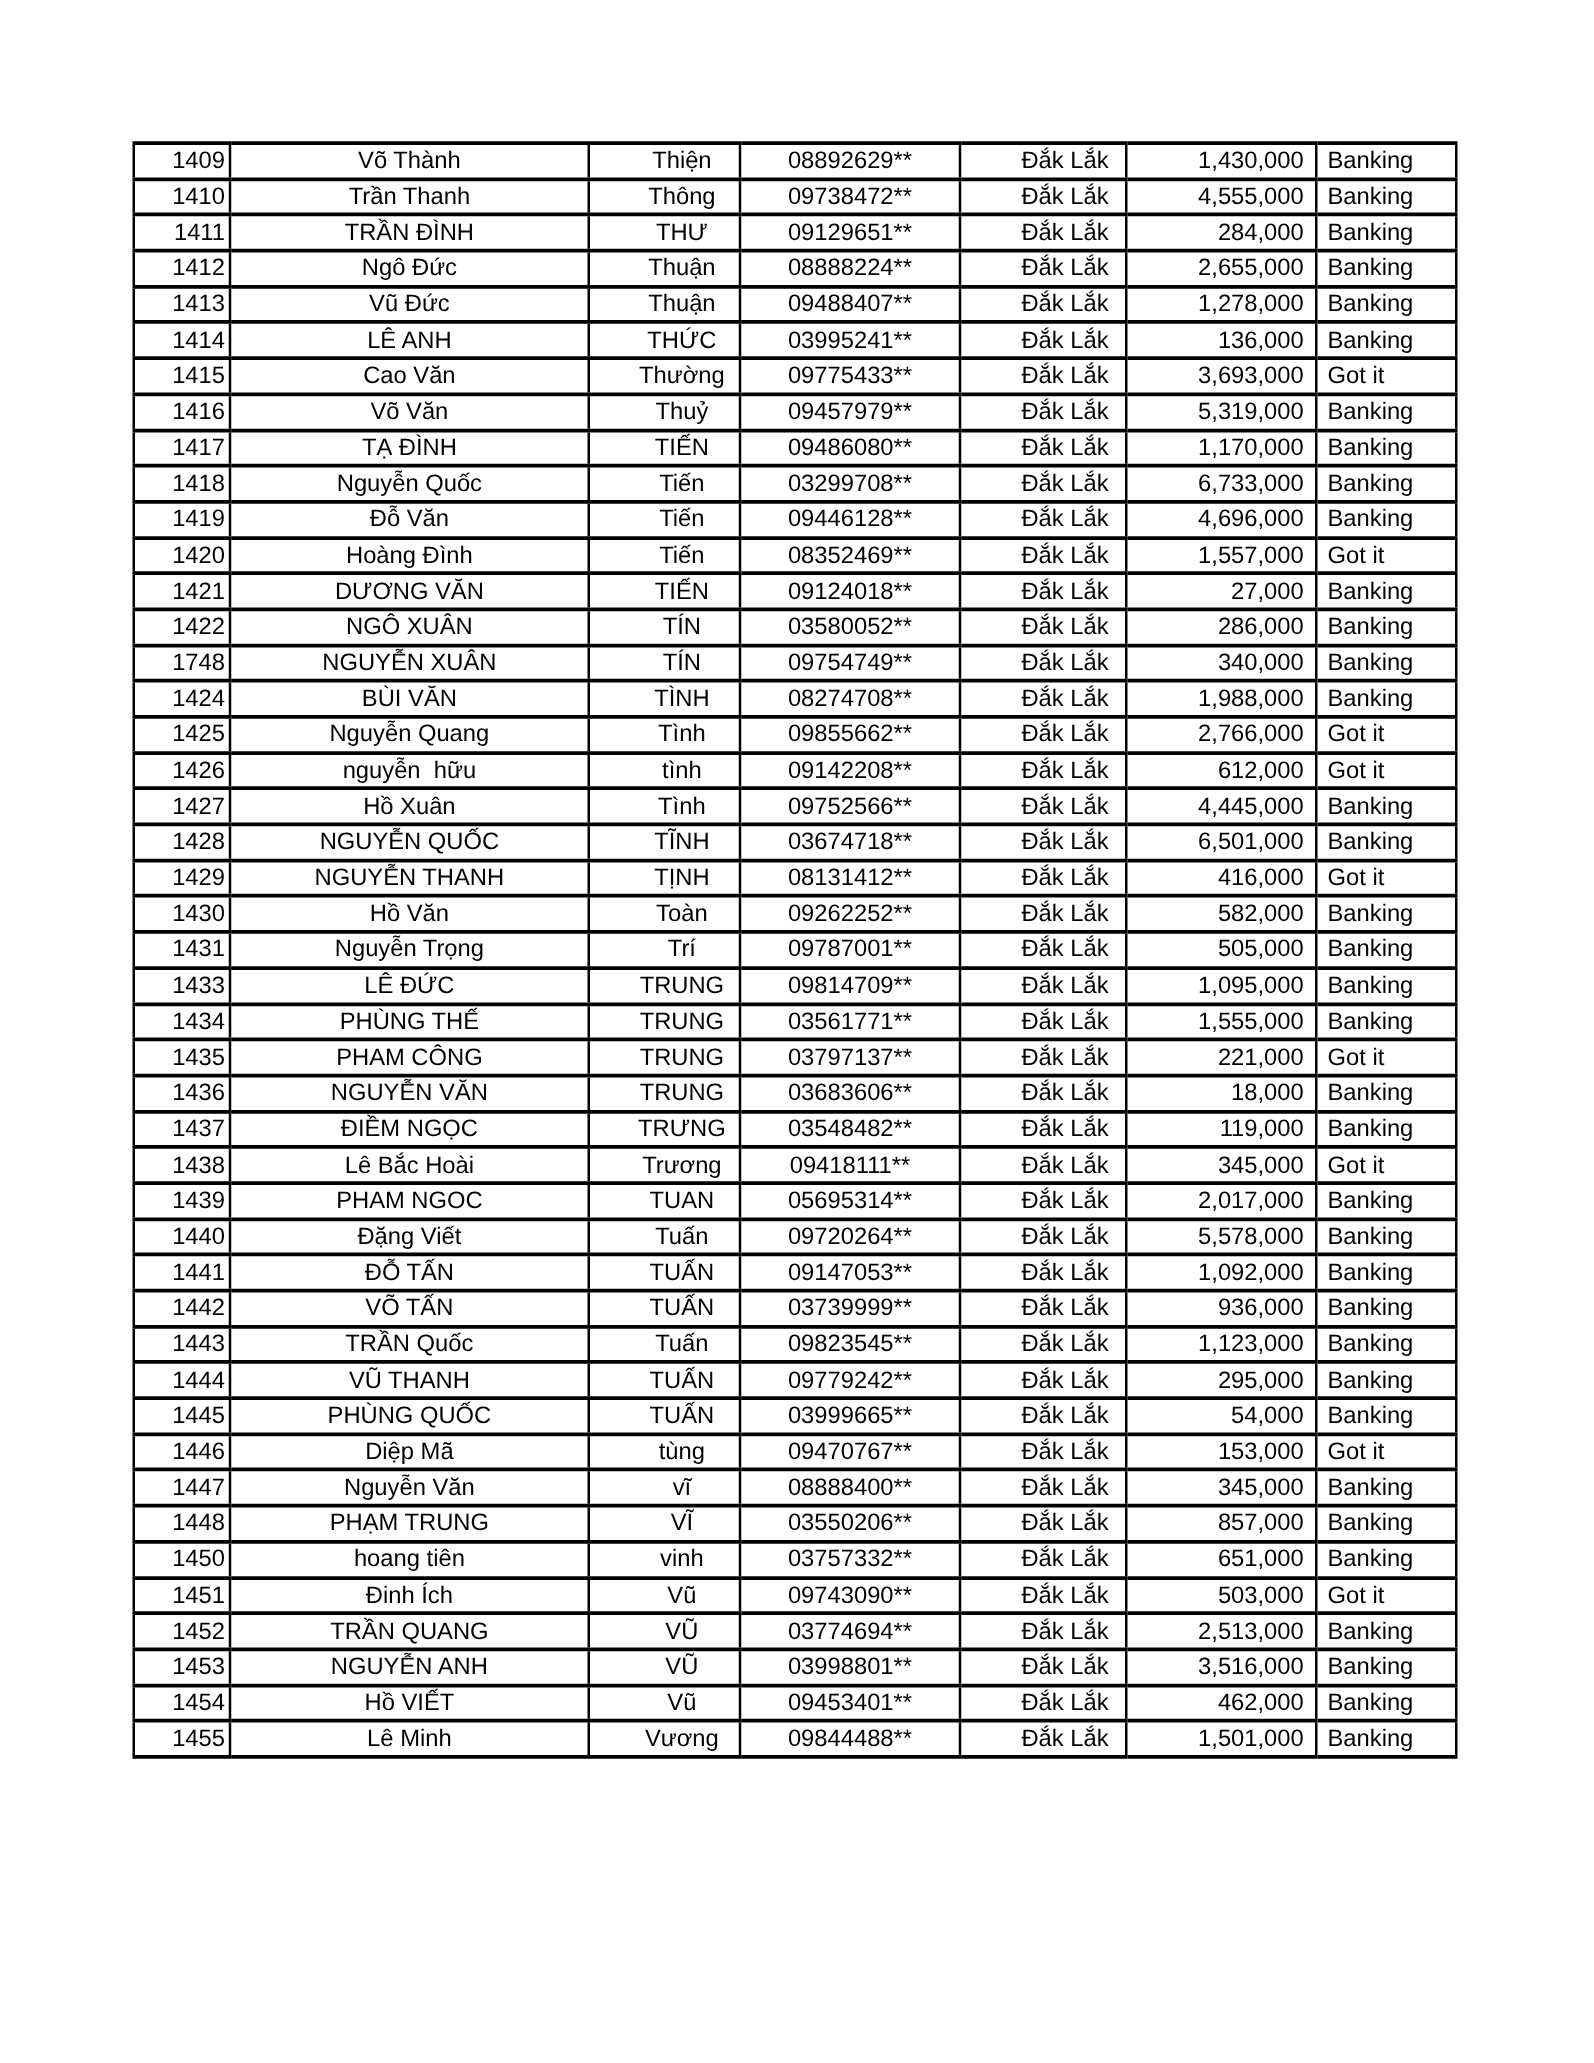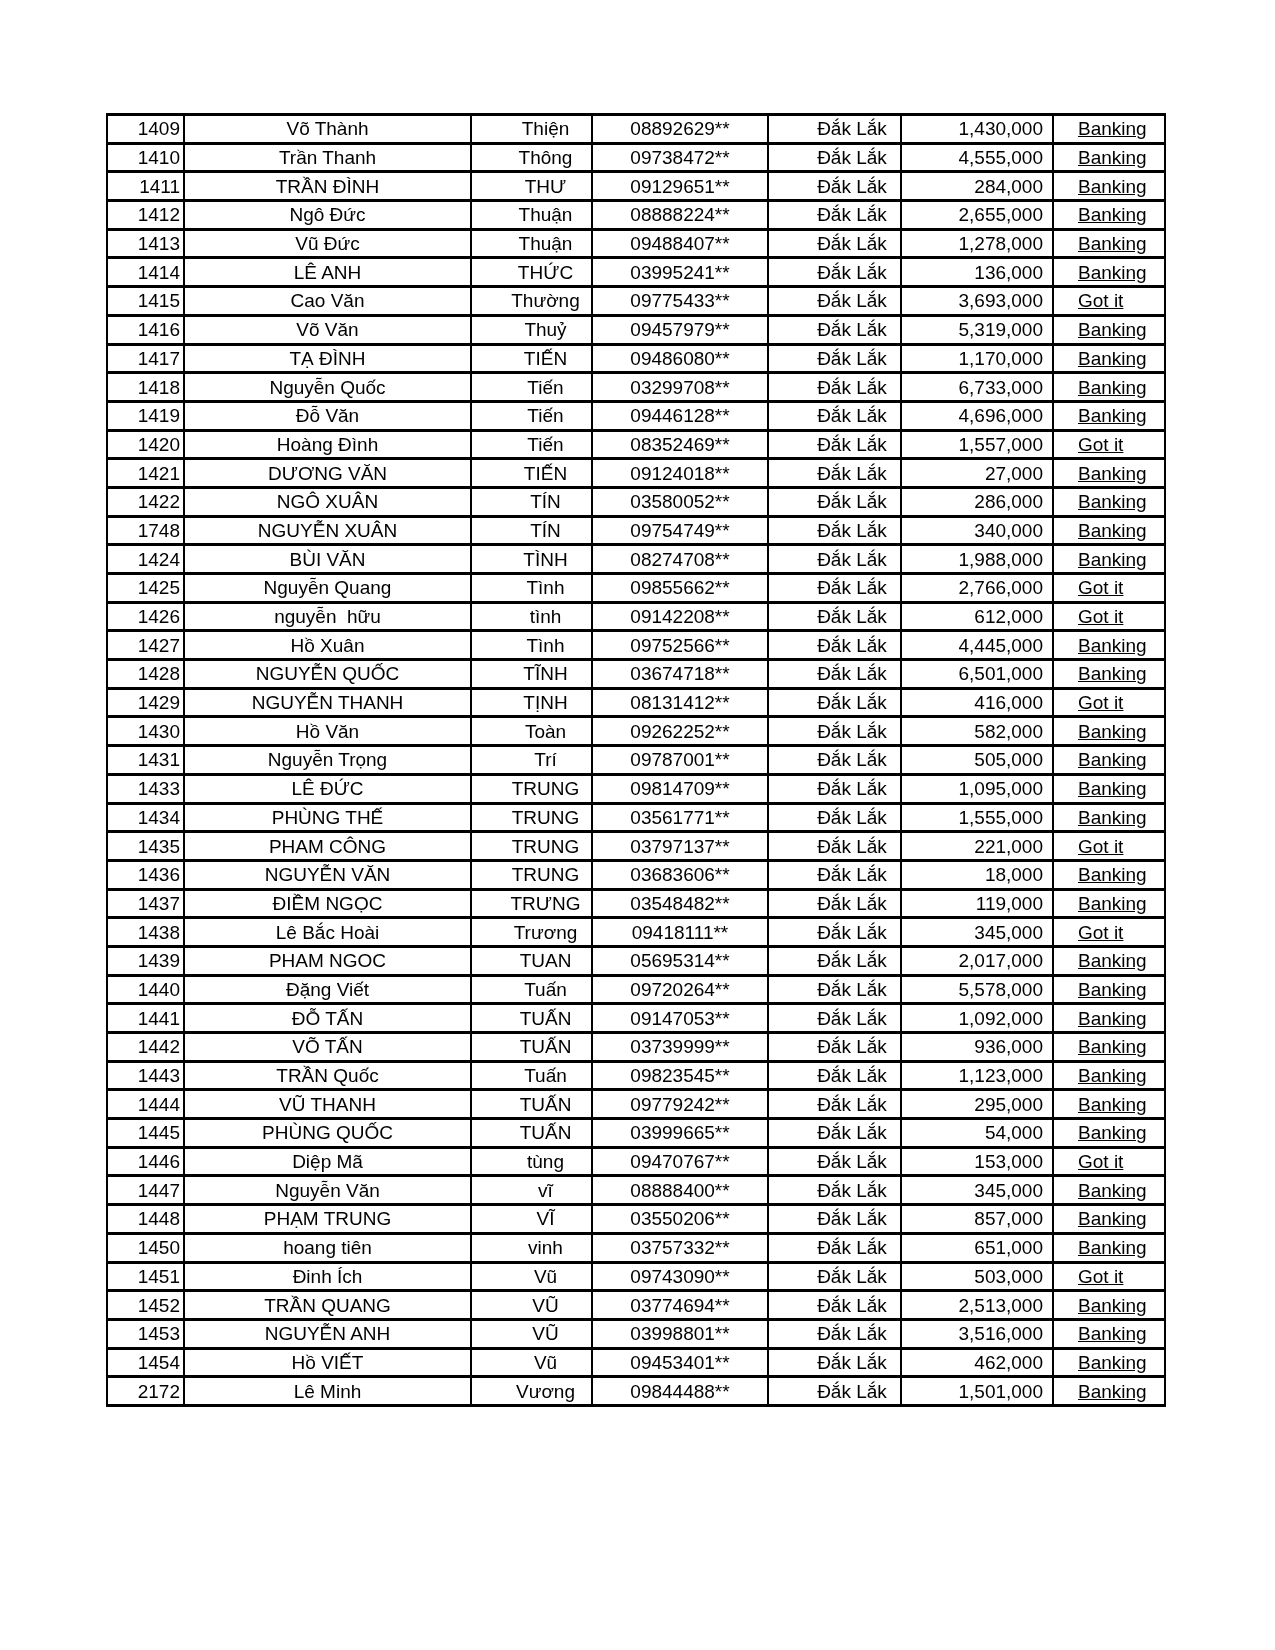--- a/index.html
+++ b/index.html
@@ -37,21 +37,21 @@
     vertical-align: middle;
     white-space: pre;
     overflow: hidden;
   }
   table.roster td.c-id     { text-align: right; padding-right: 3px; }
   table.roster td.c-first  { text-align: center; }
   table.roster td.c-last   { text-align: center; padding-left: 28px; }
   table.roster td.c-phone  { text-align: center; margin-left: 44px; }
   table.roster td.c-prov   { text-align: center; padding-left: 35px; }
   table.roster td.c-amount { text-align: right; padding-right: 9px; }
-  table.roster td.c-method { text-align: left;  padding-left: 24px; text-decoration: underline; }
+  table.roster td.c-method { text-align: left;  padding-left: 8px; }
 </style>
 </head>
 <body>
 
 <div class="page">
   <table class="roster">
     <colgroup>
       <col style="width:77px">
       <col style="width:287px">
       <col style="width:121px">
@@ -498,21 +498,21 @@
           <td class="c-id">1454</td>
           <td class="c-first">Hồ VIẾT</td>
           <td class="c-last">Vũ</td>
           <td class="c-phone">09453401**</td>
           <td class="c-prov">Đắk Lắk</td>
           <td class="c-amount">462,000</td>
           <td class="c-method">Banking</td>
         </tr>
 
         <tr>
-          <td class="c-id">2172</td>
+          <td class="c-id">1455</td>
           <td class="c-first">Lê Minh</td>
           <td class="c-last">Vương</td>
           <td class="c-phone">09844488**</td>
           <td class="c-prov">Đắk Lắk</td>
           <td class="c-amount">1,501,000</td>
           <td class="c-method">Banking</td>
         </tr>
       </tbody>
   </table>
 </div>

